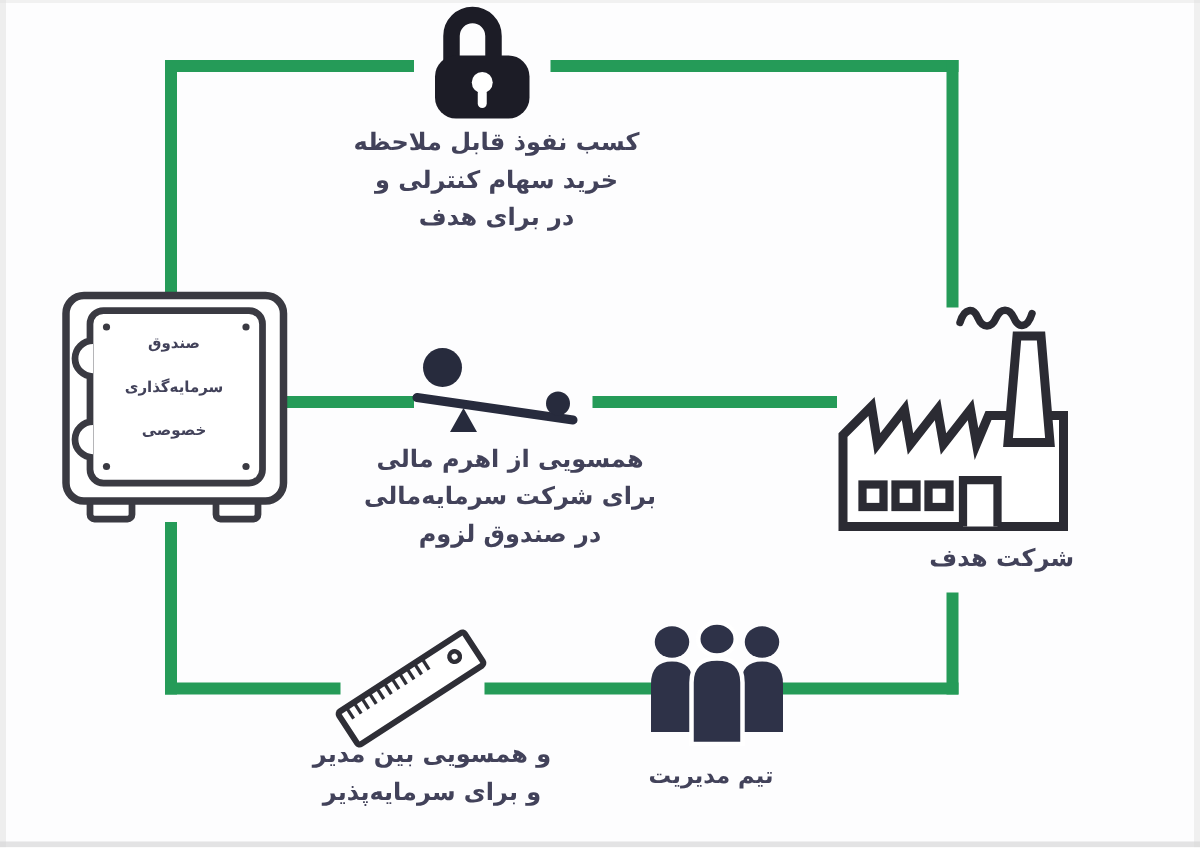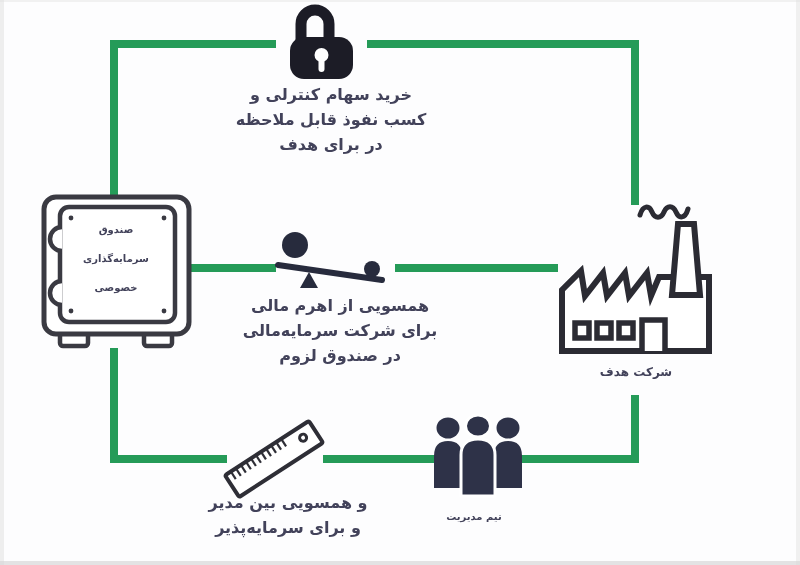--- a/index.html
+++ b/index.html
@@ -8,22 +8,22 @@
     font-family:"DejaVu Sans",sans-serif;
   }
   .gline{position:absolute;background:#259b58;z-index:1;}
   .icon{position:absolute;z-index:2;}
   .label{
     position:absolute;z-index:3;text-align:center;direction:rtl;
     font-weight:bold;color:#42425a;letter-spacing:0;
   }
   .step-label{font-size:16px;line-height:25px;}
   .safe-label{font-size:10px;line-height:29px;}
-  .node-label{font-size:12px;line-height:20px;}
-  .team-label{font-size:10px;line-height:20px;}
+  .node-label{font-size:16px;line-height:20px;text-align:right;}
+  .team-label{font-size:15px;line-height:20px;}
   .smudge{position:absolute;z-index:4;pointer-events:none;}
 </style>
 </head>
 <body>
 
 <div class="canvas">
 
   <div class="gline" style="left:110px;top:40px;width:166px;height:8px;"></div>
   <div class="gline" style="left:367px;top:40px;width:272px;height:8px;"></div>
   <div class="gline" style="left:110px;top:40px;width:8px;height:155px;"></div>
@@ -36,22 +36,22 @@
   <div class="gline" style="left:395px;top:264px;width:163px;height:8px;"></div>
 
   <svg class="icon" style="left:288px;top:3px;" width="66" height="78" viewBox="0 0 66 78">
     <path d="M13 38 V21 a14 14 0 0 1 28 0 V38" fill="none" stroke="#1c1c26" stroke-width="11"></path>
     <rect x="2" y="34" width="63" height="42" rx="14" fill="#1c1c26"></rect>
     <circle cx="33.5" cy="52" r="7" fill="#ffffff"></circle>
     <rect x="30.5" y="56" width="6" height="13" rx="3" fill="#ffffff"></rect>
   </svg>
 
   <div class="label step-label" style="left:221px;top:82px;width:220px;">
+    <div>کسب نفوذ قابل ملاحظه</div>
     <div>خرید سهام کنترلی و</div>
-    <div>کسب نفوذ قابل ملاحظه</div>
     <div>در برای هدف</div>
   </div>
 
   <svg class="icon" style="left:40px;top:193px;" width="154" height="160" viewBox="0 0 154 160">
     <rect x="20" y="140" width="28" height="13" rx="3" fill="#ffffff" stroke="#3a3a42" stroke-width="4.5"></rect>
     <rect x="104" y="140" width="28" height="13" rx="3" fill="#ffffff" stroke="#3a3a42" stroke-width="4.5"></rect>
     <rect x="4" y="4" width="145" height="137" rx="12" fill="#ffffff" stroke="#3a3a42" stroke-width="5"></rect>
     <rect x="20" y="14" width="115" height="115" rx="9" fill="#ffffff" stroke="#3a3a42" stroke-width="4.5"></rect>
     <path d="M22 34 a12 12 0 0 0 0 24" fill="#ffffff" stroke="#3a3a42" stroke-width="4.5"></path>
     <path d="M22 88 a12 12 0 0 0 0 24" fill="#ffffff" stroke="#3a3a42" stroke-width="4.5"></path>

